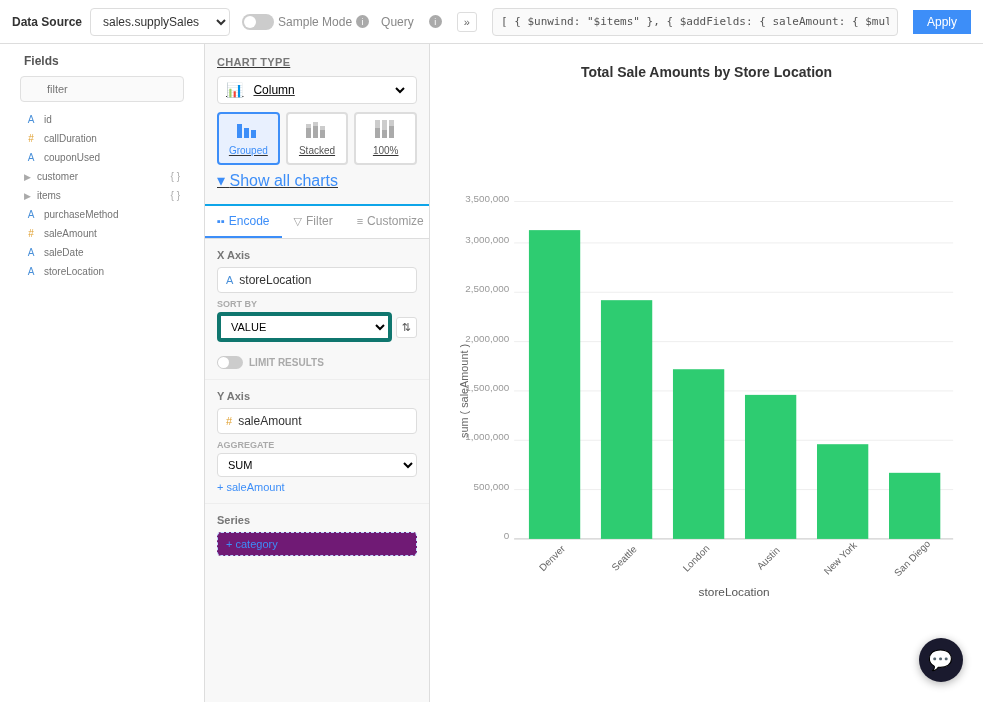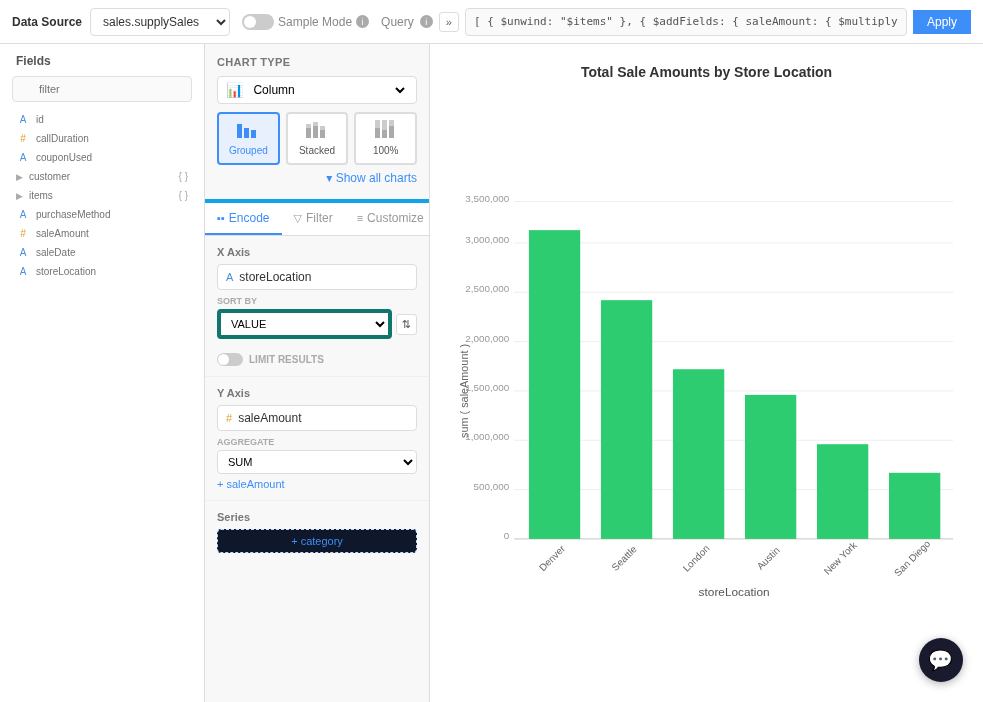--- a/index.html
+++ b/index.html
@@ -4,61 +4,61 @@
   <style>
     * { box-sizing: border-box; margin: 0; padding: 0; }
     body { font-family: -apple-system, BlinkMacSystemFont, 'Segoe UI', sans-serif; font-size: 12px; background: #f0f0f0; color: #333; width: 983px; height: 702px; overflow: hidden; }
 
     
     .top-bar { background: #fff; border-bottom: 1px solid #ddd; padding: 8px 12px; display: flex; align-items: center; gap: 12px; height: 44px; }
     .toggle-switch { width: 32px; height: 16px; background: #ccc; border-radius: 8px; position: relative; cursor: pointer; display: flex; align-items: center; }
     .toggle-switch::after { content: ''; position: absolute; left: 2px; width: 12px; height: 12px; background: #fff; border-radius: 50%; }
     .info-icon { color: #aaa; font-size: 11px; cursor: pointer; }
     .sample-mode-group { display: flex; align-items: center; gap: 4px; }
-    .query-group { display: flex; align-items: center; gap: 6px; flex: 1; }
+    .query-group { display: flex; align-items: center; gap: 15px; flex: 1; }
     .query-input { flex: 1; border: 1px solid #ddd; border-radius: 4px; padding: 4px 8px; font-size: 11px; color: #555; background: #fafafa; height: 28px; font-family: monospace; }
     .arrow-btn { background: #fff; border: 1px solid #ddd; border-radius: 3px; padding: 3px 6px; cursor: pointer; color: #666; font-size: 11px; }
     .apply-btn { background: #3d8ef8; color: #fff; border: none; border-radius: 0; padding: 5px 14px; font-size: 12px; cursor: pointer; }
 
     
     .main-layout { display: flex; height: calc(702px - 44px); }
 
     
-    .sidebar { width: 205px; background: #fff; border-right: 1px solid #ddd; display: flex; flex-direction: column; padding: 10px 4px; }
+    .sidebar { width: 205px; background: #fff; border-right: 1px solid #ddd; display: flex; flex-direction: column; padding: 10px 12px; }
     .sidebar-title { font-size: 12px; font-weight: 600; color: #555; padding: 0 12px 8px; }
     .filter-input-wrap { padding: 0 8px 8px; }
     .filter-input { width: 100%; border: 1px solid #e0e0e0; border-radius: 4px; padding: 4px 8px 4px 26px; font-size: 11px; color: #aaa; background: #fafafa; height: 26px; position: relative; }
     .filter-wrap-inner { position: relative; }
     .filter-icon { position: absolute; left: 14px; top: 50%; transform: translateY(-50%); color: #bbb; font-size: 11px; }
     .field-list { overflow-y: auto; flex: 1; }
     .field-item { display: flex; align-items: center; padding: 4px 12px; cursor: pointer; gap: 6px; }
     .field-type-icon { font-size: 10px; color: #888; width: 14px; text-align: center; }
     .field-type-icon.string { color: #4a90d9; }
     .field-type-icon.number { color: #e0a030; }
     .field-name { font-size: 10px; color: #737373; flex: 1; }
     .field-item.group { font-weight: 500; }
     .field-group-toggle { color: #aaa; font-size: 9px; }
     .field-brackets { color: #aaa; font-size: 10px; }
 
     
     .middle-panel { width: 225px; background: #f8f8f8; border-right: 1px solid #ddd; display: flex; flex-direction: column; overflow-y: auto; }
-    .panel-section { padding: 12px; border-bottom: 4px solid #0ea5e9; }
+    .panel-section { padding: 12px; border-bottom: 2px solid #0ea5e9; text-decoration: underline; }
     .section-title { font-size: 11px; font-weight: 600; color: #777; margin-bottom: 8px; text-transform: uppercase; letter-spacing: 0.3px; }
     .chart-type-select { width: 100%; border: 1px solid #ddd; border-radius: 4px; padding: 5px 8px; font-size: 12px; background: #fff; display: flex; align-items: center; gap: 6px; cursor: pointer; }
     .chart-type-select select { border: none; background: transparent; font-size: 12px; flex: 1; outline: none; cursor: pointer; }
     .chart-icon { color: #3d8ef8; font-size: 14px; }
 
     .chart-variants { display: flex; gap: 6px; margin-top: 8px; }
     .chart-variant { border: 2px solid #ddd; border-radius: 4px; padding: 6px 8px; text-align: center; cursor: pointer; flex: 1; background: #fff; }
     .chart-variant.active { border-color: #3d8ef8; background: #e8f0fe; }
     .chart-variant-icon { font-size: 18px; color: #3d8ef8; display: block; }
     .chart-variant-label { font-size: 10px; color: #555; margin-top: 2px; }
     .chart-variant.active .chart-variant-label { color: #3d8ef8; }
 
-    .show-all-charts { color: #3d8ef8; font-size: 12px; cursor: pointer; text-align: right; padding: 6px 0 2px; }
+    .show-all-charts { color: #3d8ef8; font-size: 16px; cursor: pointer; text-align: left; padding: 6px 0 2px; }
 
     
     .encode-tabs { display: flex; border-bottom: 1px solid #ddd; background: #fff; }
     .encode-tab { padding: 8px 12px; font-size: 12px; color: #999; cursor: pointer; border-bottom: 2px solid transparent; display: flex; align-items: center; gap: 4px; }
     .encode-tab.active { color: #3d8ef8; border-bottom-color: #3d8ef8; }
     .encode-tab-icon { font-size: 11px; }
 
     .axis-section { padding: 10px 12px; border-bottom: 1px solid #eee; }
     .axis-title { font-size: 11px; font-weight: 600; color: #777; margin-bottom: 6px; }
     .axis-field { border: 1px solid #ddd; border-radius: 4px; padding: 5px 8px; background: #fff; display: flex; align-items: center; gap: 6px; font-size: 12px; margin-bottom: 6px; }
@@ -71,21 +71,21 @@
     .limit-row { display: flex; align-items: center; gap: 6px; margin-top: 14px; }
     .mini-toggle { width: 26px; height: 13px; background: #ccc; border-radius: 7px; position: relative; cursor: pointer; }
     .mini-toggle::after { content: ''; position: absolute; left: 1px; top: 1px; width: 11px; height: 11px; background: #fff; border-radius: 50%; }
     .limit-label { font-size: 10px; color: #aaa; text-transform: uppercase; font-weight: 600; }
 
     .aggregate-label { font-size: 9px; color: #aaa; font-weight: 600; text-transform: uppercase; margin: 6px 0 3px; }
     .aggregate-select { width: 100%; border: 1px solid #ddd; border-radius: 4px; padding: 4px 6px; font-size: 11px; background: #fff; outline: none; }
     .add-link { color: #3d8ef8; font-size: 11px; cursor: pointer; margin-top: 4px; display: block; }
 
     .series-section { padding: 10px 12px; }
-    .series-add { color: #3d8ef8; font-size: 11px; cursor: pointer; border: 1px dashed #c0d8ff; border-radius: 4px; padding: 5px 8px; background: #0f172a; display: block; text-align: center; }
+    .series-add { color: #3d8ef8; font-size: 11px; cursor: pointer; border: 1px dashed #c0d8ff; border-radius: 4px; padding: 5px 8px; background: #701a75; display: block; }
 
     
     .chart-area { flex: 1; background: #fff; display: flex; flex-direction: column; align-items: center; justify-content: center; padding: 20px; position: relative; }
     .chart-title { font-size: 14px; font-weight: 600; color: #333; margin-bottom: 10px; text-align: center; }
 
     
     .chat-btn { position: fixed; bottom: 20px; right: 20px; width: 44px; height: 44px; background: #1a1a2e; border-radius: 50%; display: flex; align-items: center; justify-content: center; cursor: pointer; color: #fff; font-size: 20px; box-shadow: 0 2px 8px rgba(0,0,0,0.3); z-index: 999; }
 
     
     .datasource-bar { display: flex; align-items: center; gap: 8px; }

